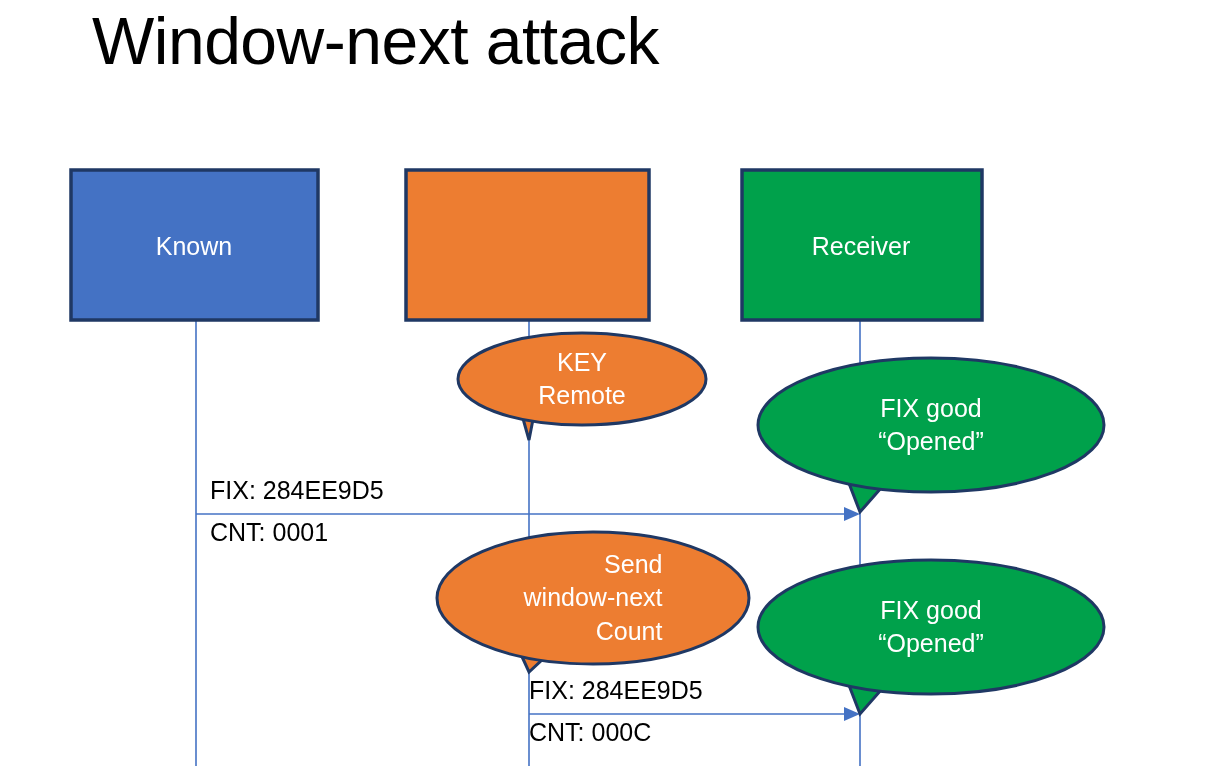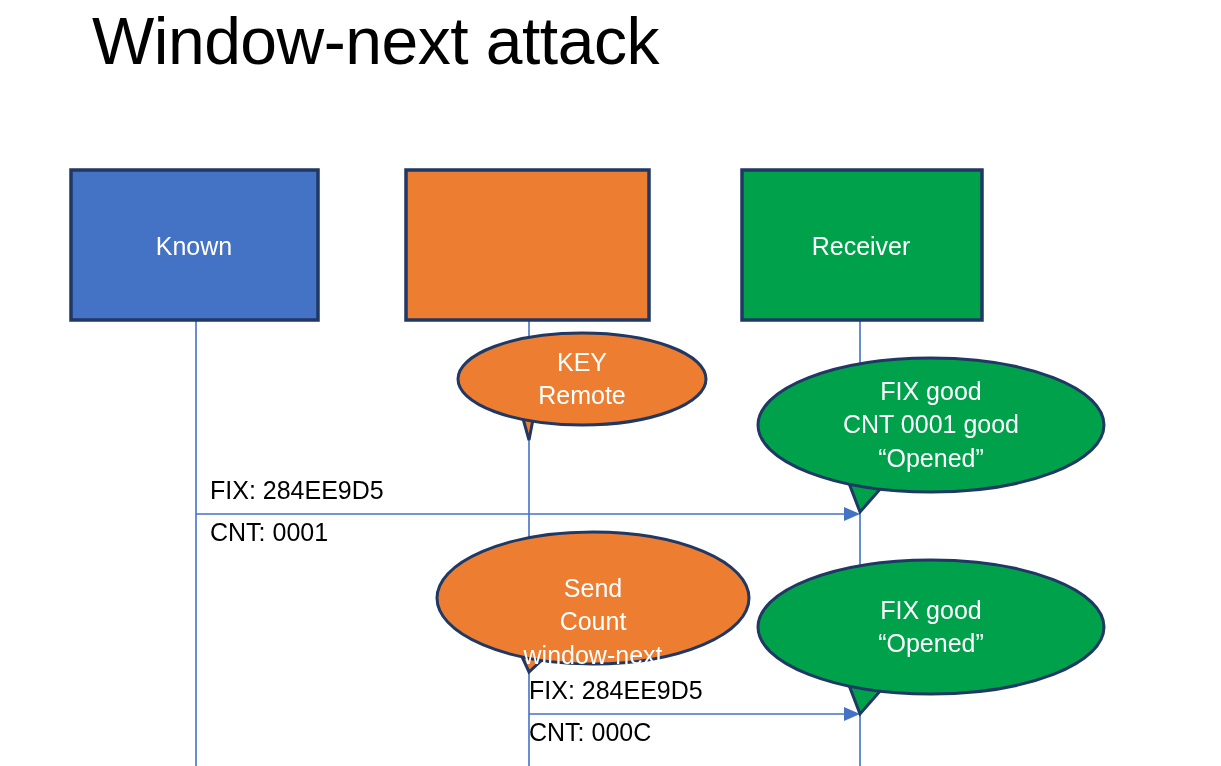--- a/index.html
+++ b/index.html
@@ -97,28 +97,27 @@
   <div class="actor-label" style="left:170px; top:246px;">Known</div>
   <div class="actor-label" style="left:837px; top:246px;">Receiver</div>
 
   <div class="callout-label" style="left:558px; top:379px;">
     <div>KEY</div>
     <div>Remote</div>
   </div>
 
   <div class="callout-label" style="left:907px; top:425px;">
     <div>FIX good</div>
-    <div>CNT 0001 good</div>
     <div>“Opened”</div>
   </div>
 
-  <div class="callout-label" style="left:569px; top:622px;">
+  <div class="callout-label" style="left:569px; top:598px;text-align:right;">
     <div>Send</div>
+    <div>window-next</div>
     <div>Count</div>
-    <div>window-next</div>
   </div>
 
   <div class="callout-label" style="left:907px; top:627px;">
     <div>FIX good</div>
     <div>“Opened”</div>
   </div>
 
   <div class="msg-label" style="left:186px; top:476px;">FIX: 284EE9D5</div>
   <div class="msg-label" style="left:186px; top:518px;">CNT: 0001</div>
 

